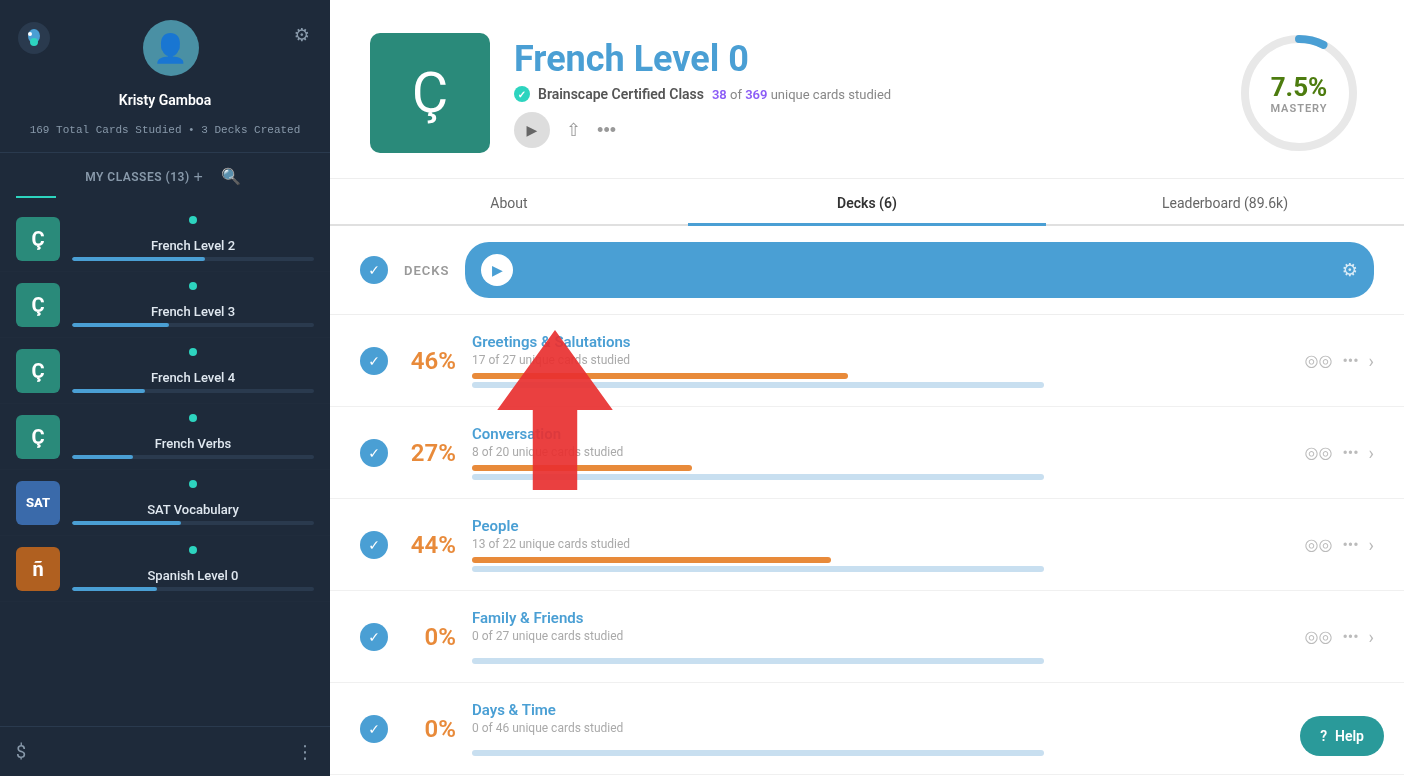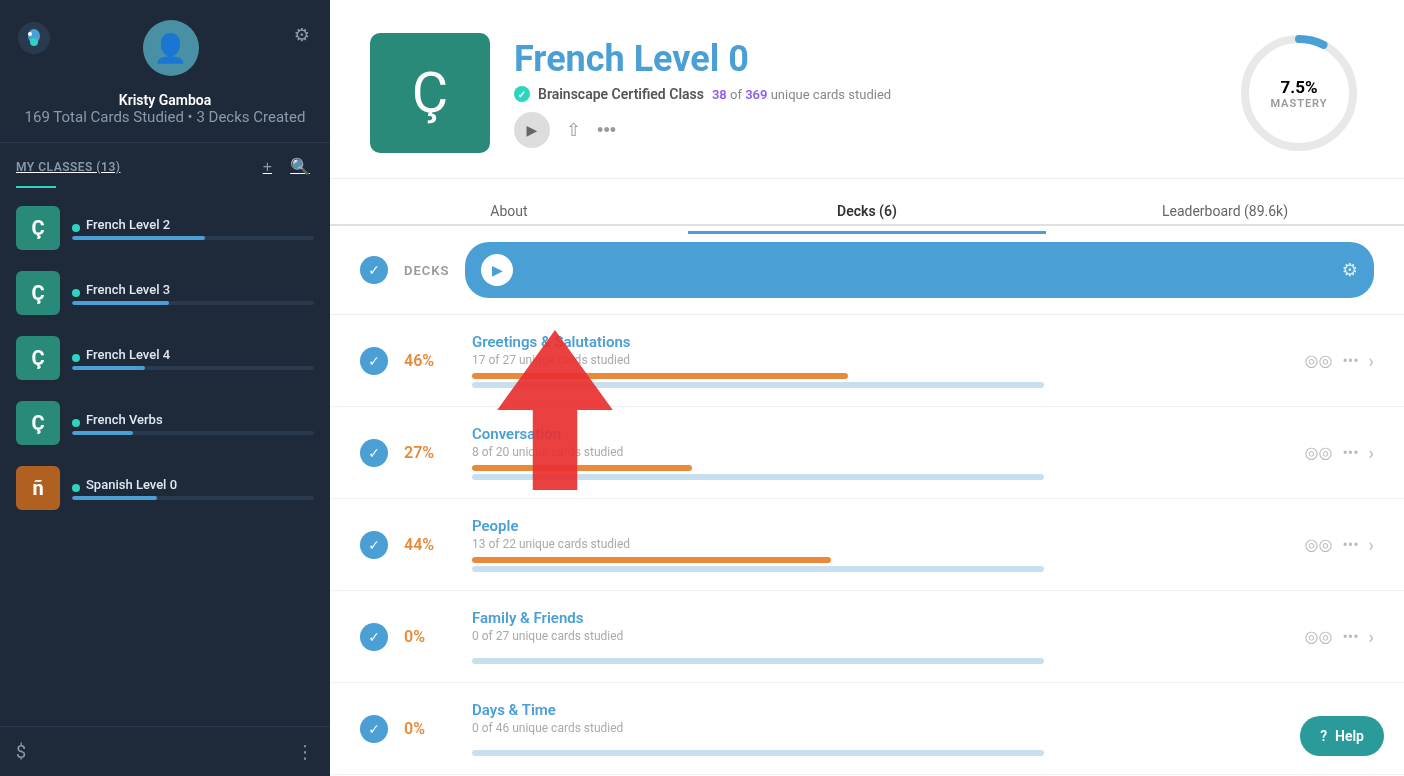--- a/index.html
+++ b/index.html
@@ -39,28 +39,27 @@
     .gear-btn { background: none; border: none; cursor: pointer; color: #8899aa; font-size: 18px; padding: 4px; }
     .avatar-circle {
       width: 56px; height: 56px;
       border-radius: 50%;
       background: #4a90a4;
       display: flex; align-items: center; justify-content: center;
       font-size: 28px; color: #fff;
       margin: 0 auto 6px;
     }
     .user-name { font-size: 14px; font-weight: 600; color: #fff; text-align: center; }
-    .user-stats { font-size: 15px; color: #8899aa; text-align: center; margin-top: 0; }
+    .user-stats { font-size: 11px; color: #8899aa; text-align: center; margin-top: 16px; font-family: Liberation Mono, monospace; }
 
     .my-classes-row {
       display: flex;
       align-items: center;
-      justify-content: space-between;
+      justify-content: center;
       padding: 12px 16px 8px;
-      text-decoration: underline;
     }
     .my-classes-label { font-size: 12px; color: #8899aa; font-weight: 600; letter-spacing: 0.5px; }
     .my-classes-actions { display: flex; gap: 10px; }
     .icon-btn { background: none; border: none; cursor: pointer; color: #8899aa; font-size: 16px; padding: 2px 4px; }
     .classes-divider { height: 2px; background: #2dd4bf; width: 40px; margin: 0 16px 8px; }
 
     .sidebar-list {
       flex: 1;
       overflow-y: auto;
       padding-bottom: 8px;
@@ -77,21 +76,21 @@
       border-bottom: 1px solid #2a3a4e22;
     }
     .class-thumb {
       width: 44px; height: 44px;
       border-radius: 6px;
       background: #2a8a7a;
       display: flex; align-items: center; justify-content: center;
       font-size: 20px; color: #fff; font-weight: bold; flex-shrink: 0;
     }
     .class-info { flex: 1; min-width: 0; }
-    .class-name-row { display: flex; align-items: flex-end; gap: 6px; margin-bottom: 4px; }
+    .class-name-row { display: flex; align-items: center; gap: 14px; margin-bottom: 4px; flex-direction: column; }
     .green-dot { width: 8px; height: 8px; border-radius: 50%; background: #2dd4bf; flex-shrink: 0; }
     .class-name { font-size: 13px; color: #e0e8f0; font-weight: 500; white-space: nowrap; overflow: hidden; text-overflow: ellipsis; }
     .class-progress-bar { height: 4px; background: #2a3a4e; border-radius: 2px; overflow: hidden; width: 100%; }
     .class-progress-fill { height: 100%; background: #4a9fd4; border-radius: 2px; }
 
     .sidebar-footer {
       display: flex;
       justify-content: space-between;
       align-items: center;
       padding: 14px 16px;
@@ -146,39 +145,39 @@
       position: relative;
       width: 130px; height: 130px;
     }
     .mastery-svg { width: 130px; height: 130px; transform: rotate(-90deg); }
     .mastery-text {
       position: absolute;
       top: 50%; left: 50%;
       transform: translate(-50%, -50%);
       text-align: center;
     }
-    .mastery-pct { font-size: 17px; font-weight: 700; color: #000000; }
+    .mastery-pct { font-size: 26px; font-weight: 700; color: #4d7c0f; }
     .mastery-label { font-size: 11px; color: #999; letter-spacing: 1px; font-weight: 600; }
 
     
     .tabs {
       display: flex;
       border-bottom: 2px solid #e0e0e0;
       background: #fff;
     }
     .tab {
       flex: 1;
       text-align: center;
       padding: 14px 0 12px;
       font-size: 14px;
       color: #666;
       cursor: pointer;
       border-bottom: 3px solid transparent;
       position: relative;
-      top: 10px;
+      top: 2px;
     }
     .tab.active {
       color: #333;
       font-weight: 600;
       border-bottom: 3px solid #4a9fd4;
     }
 
     
     .decks-content {
       flex: 1;
@@ -218,21 +217,21 @@
     
     .deck-row {
       display: flex;
       align-items: center;
       padding: 18px 30px;
       border-bottom: 1px solid #f0f0f0;
       gap: 16px;
       position: relative;
     }
     .deck-check { width: 28px; height: 28px; border-radius: 50%; background: #4a9fd4; display: flex; align-items: center; justify-content: center; color: #fff; font-size: 14px; flex-shrink: 0; }
-    .deck-pct { font-size: 16px; font-weight: 600; color: #e88a3a; width: 52px; text-align: left; flex-shrink: 0; }
+    .deck-pct { font-size: 24px; font-weight: 600; color: #e88a3a; width: 52px; text-align: right; flex-shrink: 0; }
     .deck-info { flex: 1; min-width: 0; }
     .deck-name { font-size: 15px; font-weight: 600; color: #4a9fd4; margin-bottom: 2px; }
     .deck-cards { font-size: 12px; color: #aaa; margin-bottom: 6px; }
     .deck-bars { display: flex; flex-direction: column; gap: 3px; }
     .bar-orange { height: 6px; background: #e88a3a; border-radius: 3px; }
     .bar-light { height: 6px; background: #c8dff0; border-radius: 3px; width: 70%; }
     .deck-actions { display: flex; align-items: center; gap: 10px; }
     .glasses-icon { color: #bbb; font-size: 16px; cursor: pointer; }
     .dots-icon { color: #bbb; font-size: 16px; cursor: pointer; }
     .chevron-icon { color: #bbb; font-size: 18px; cursor: pointer; }
@@ -325,20 +324,32 @@
         <div class="class-name-row">
           <div class="green-dot"></div>
           <span class="class-name">French Verbs</span>
         </div>
         <div class="class-progress-bar">
           <div class="class-progress-fill" style="width:25%"></div>
         </div>
       </div>
     </div>
 
+    <div class="class-item">
+      <div class="class-thumb" style="background:#3a6aaa;font-size:13px;font-weight:800;">SAT</div>
+      <div class="class-info">
+        <div class="class-name-row">
+          <div class="green-dot"></div>
+          <span class="class-name">SAT Vocabulary</span>
+        </div>
+        <div class="class-progress-bar">
+          <div class="class-progress-fill" style="width:45%"></div>
+        </div>
+      </div>
+    </div>
 
     <div class="class-item">
       <div class="class-thumb" style="background:#b06020;">ñ</div>
       <div class="class-info">
         <div class="class-name-row">
           <div class="green-dot"></div>
           <span class="class-name">Spanish Level 0</span>
         </div>
         <div class="class-progress-bar">
           <div class="class-progress-fill" style="width:35%"></div>

